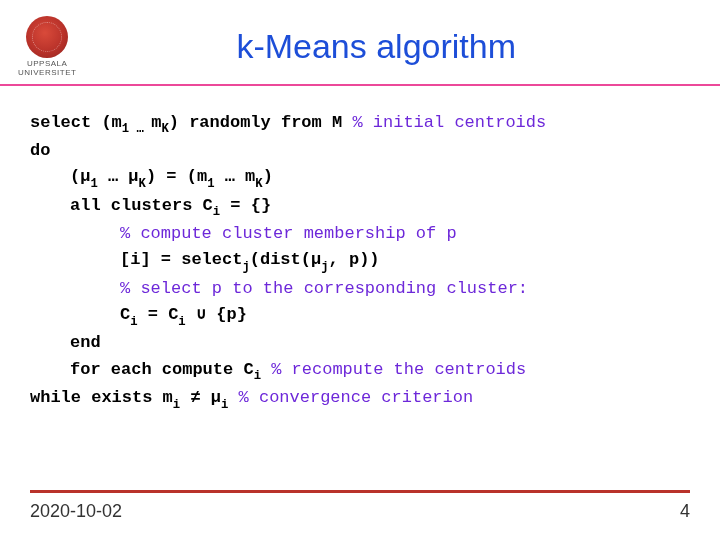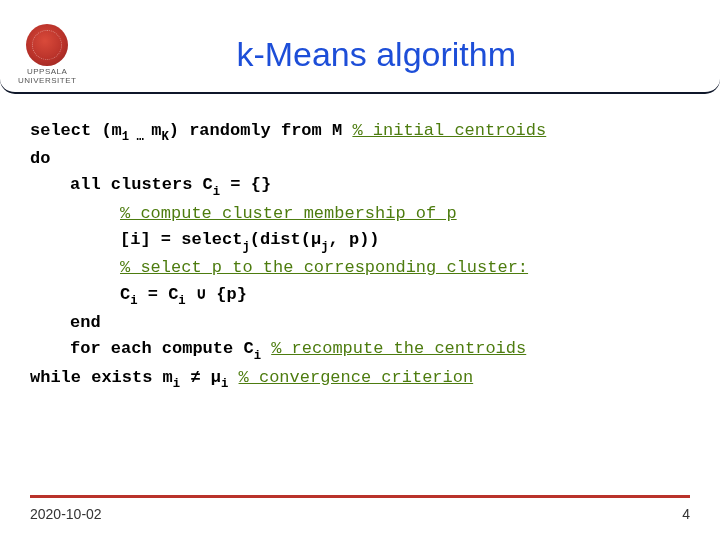--- a/index.html
+++ b/index.html
@@ -7,23 +7,22 @@
     width: 720px;
     height: 540px;
     background: #fff;
     font-family: Arial, Helvetica, sans-serif;
     position: relative;
     overflow: hidden;
   }
   .header {
     display: flex;
     align-items: center;
-    padding: 24px 18px 6px 18px;
-    border-bottom: 2px solid #0f172a;
-    border-radius: 15px;
+    padding: 16px 18px 6px 18px;
+    border-bottom: 2px solid #ec4899;
   }
   .logo {
     display: flex;
     flex-direction: column;
     align-items: center;
     margin-right: 24px;
     gap: 2px;
   }
   .seal {
     width: 42px;
@@ -58,56 +57,57 @@
     padding: 24px 30px 10px 30px;
     font-family: "Courier New", Courier, monospace;
     font-size: 17px;
     line-height: 1.55;
     color: #000;
     font-weight: bold;
   }
   .indent1 { padding-left: 40px; }
   .indent2 { padding-left: 90px; }
   .sub { font-size: 0.72em; vertical-align: sub; position: relative; top: 0.1em; }
-  .comment { color: #4d7c0f; font-weight: normal; text-decoration: underline; }
+  .comment { color: #6d28d9; font-weight: normal; }
   .footer {
     position: absolute;
     left: 0; right: 0;
     bottom: 18px;
     padding: 0 30px;
   }
   .rule {
     border-top: 3px solid #b9322a;
     margin-bottom: 8px;
   }
   .footer-row {
     display: flex;
     justify-content: space-between;
     align-items: center;
-    font-size: 14px;
+    font-size: 18px;
     color: #333;
   }
 </style>
 </head>
 <body>
 
 <div class="header">
   <div class="logo">
     <div class="seal"></div>
     <div class="logo-text">
       <span>UPPSALA</span><br>
       <span>UNIVERSITET</span>
     </div>
   </div>
   <div class="title">k-Means algorithm</div>
 </div>
 
 <div class="content">
   <div><span>select (m</span><span class="sub">1</span><span class="sub"> … </span><span> m</span><span class="sub">K</span><span>) randomly from M </span><span class="comment">% initial centroids</span></div>
   <div>do</div>
+  <div class="indent1"><span>(µ</span><span class="sub">1</span><span> … µ</span><span class="sub">K</span><span>) = (m</span><span class="sub">1</span><span> … m</span><span class="sub">K</span><span>)</span></div>
   <div class="indent1"><span>all clusters C</span><span class="sub">i</span><span> = {}</span></div>
   <div class="indent2 comment">% compute cluster membership of p</div>
   <div class="indent2"><span>[i] = select</span><span class="sub">j</span><span>(dist(µ</span><span class="sub">j</span><span>, p))</span></div>
   <div class="indent2 comment">% select p to the corresponding cluster:</div>
   <div class="indent2"><span>C</span><span class="sub">i</span><span> = C</span><span class="sub">i</span><span> ∪ {p}</span></div>
   <div class="indent1">end</div>
   <div class="indent1"><span>for each compute C</span><span class="sub">i</span><span> </span><span class="comment">% recompute the centroids</span></div>
   <div><span>while exists m</span><span class="sub">i</span><span> ≠ µ</span><span class="sub">i</span><span> </span><span class="comment">% convergence criterion</span></div>
 </div>
 

